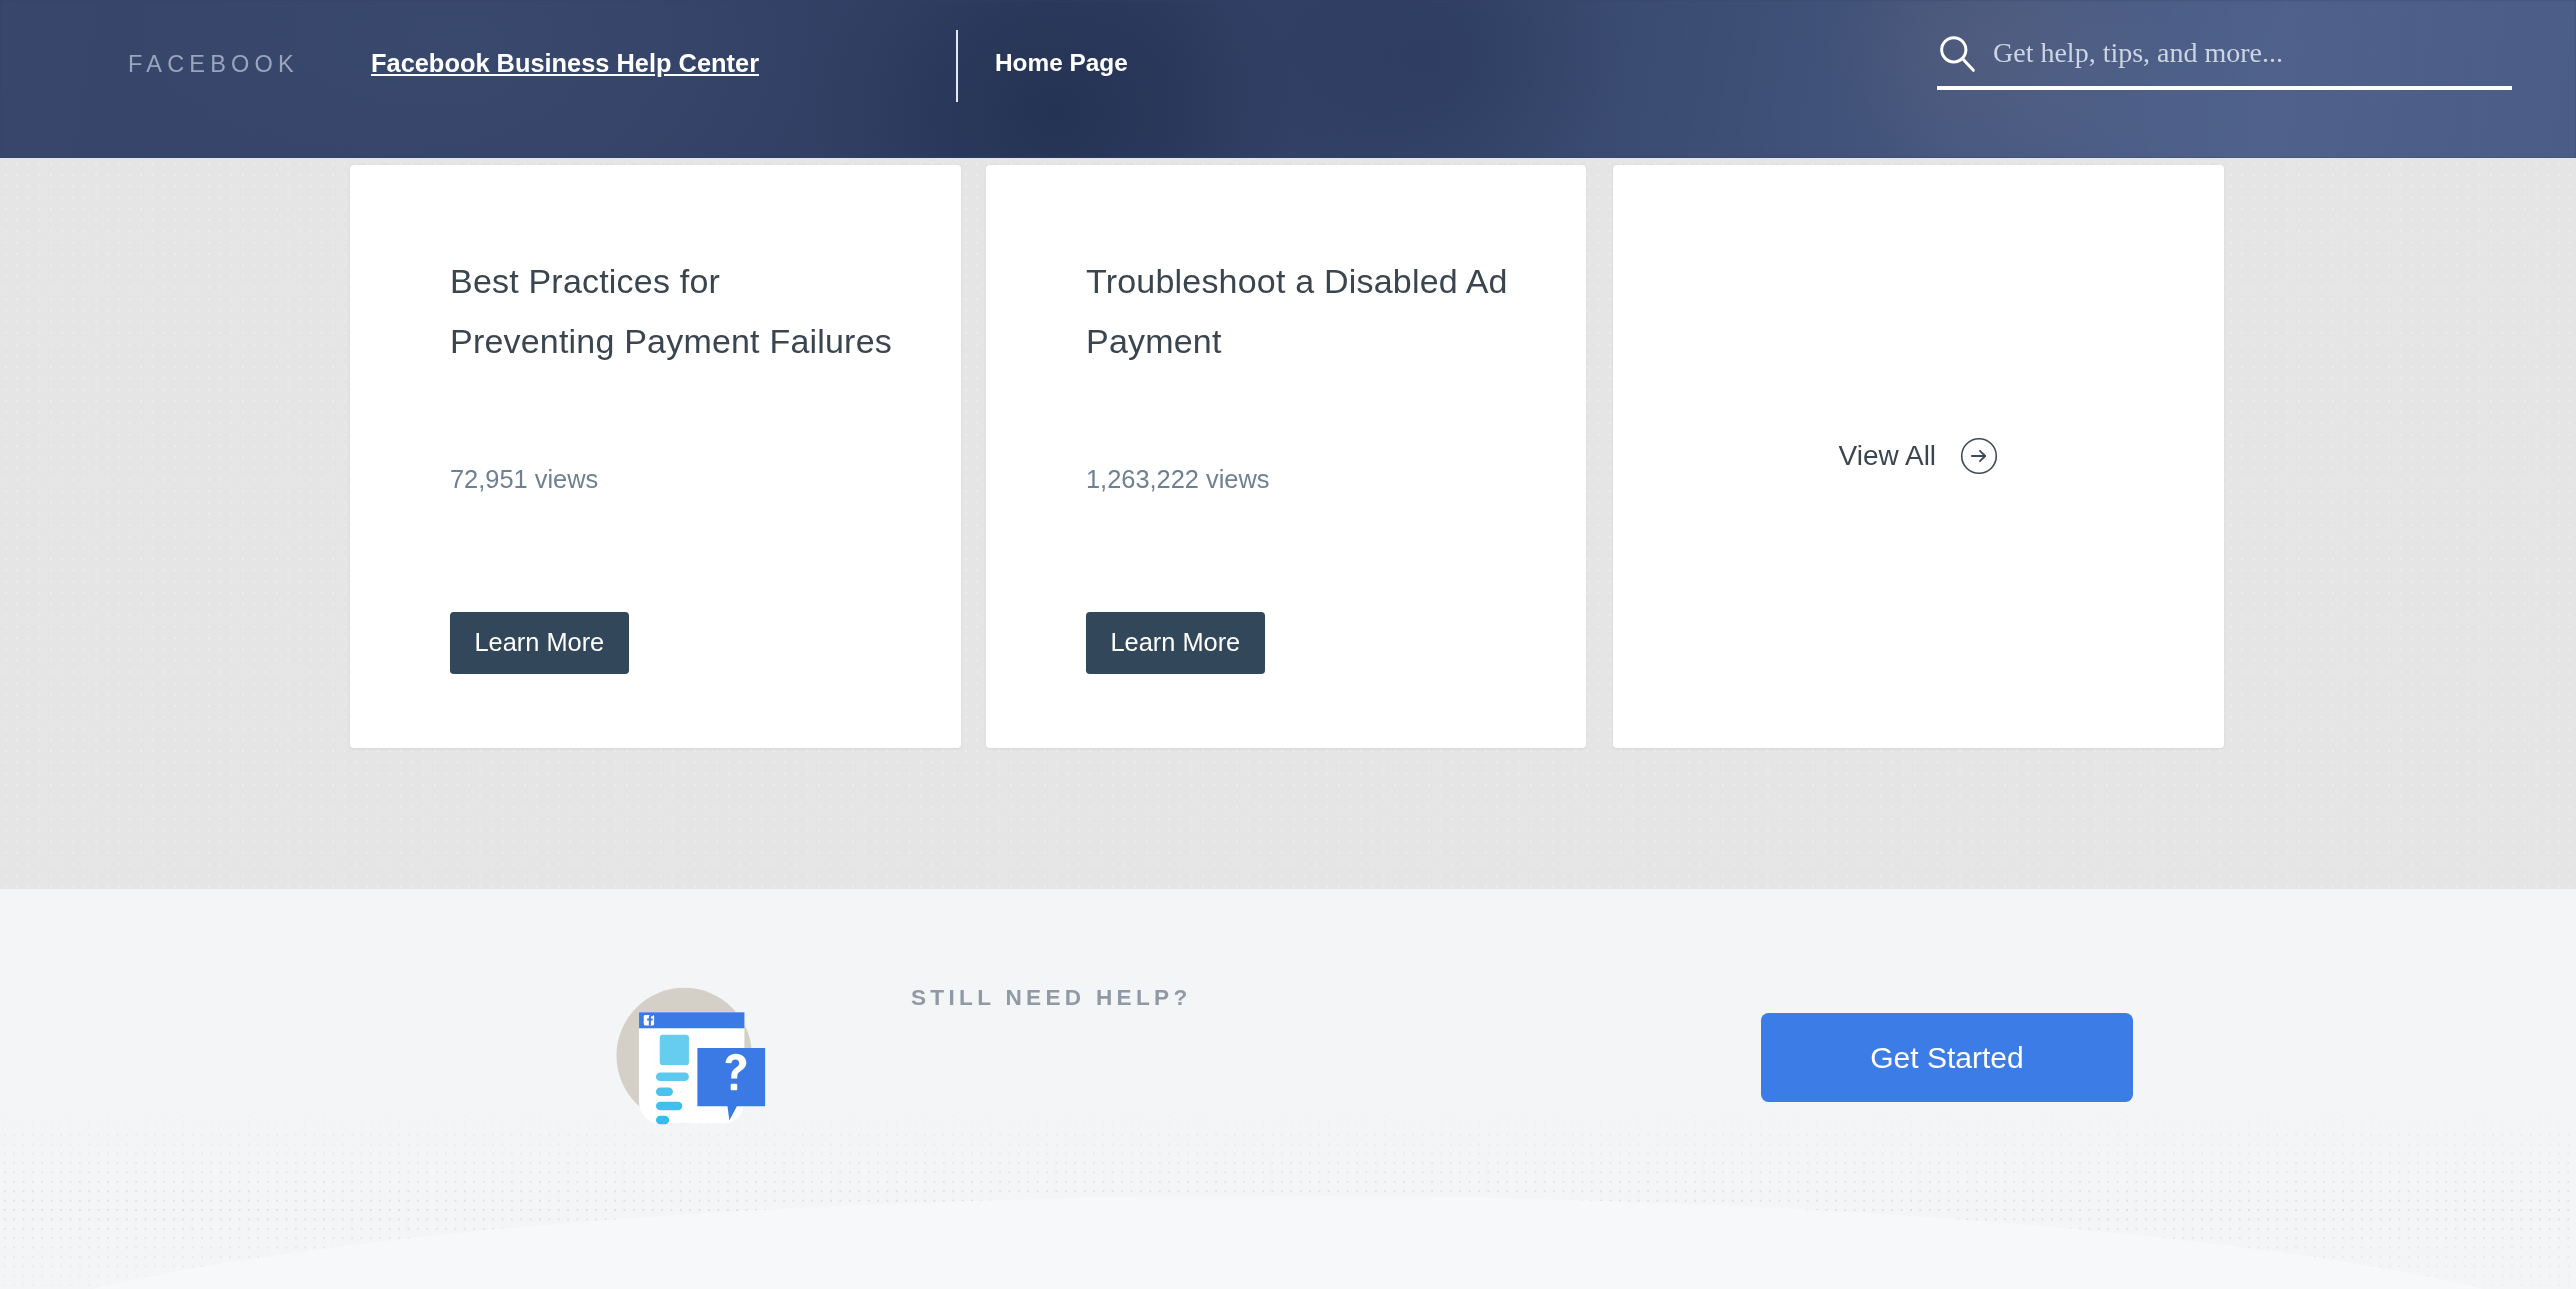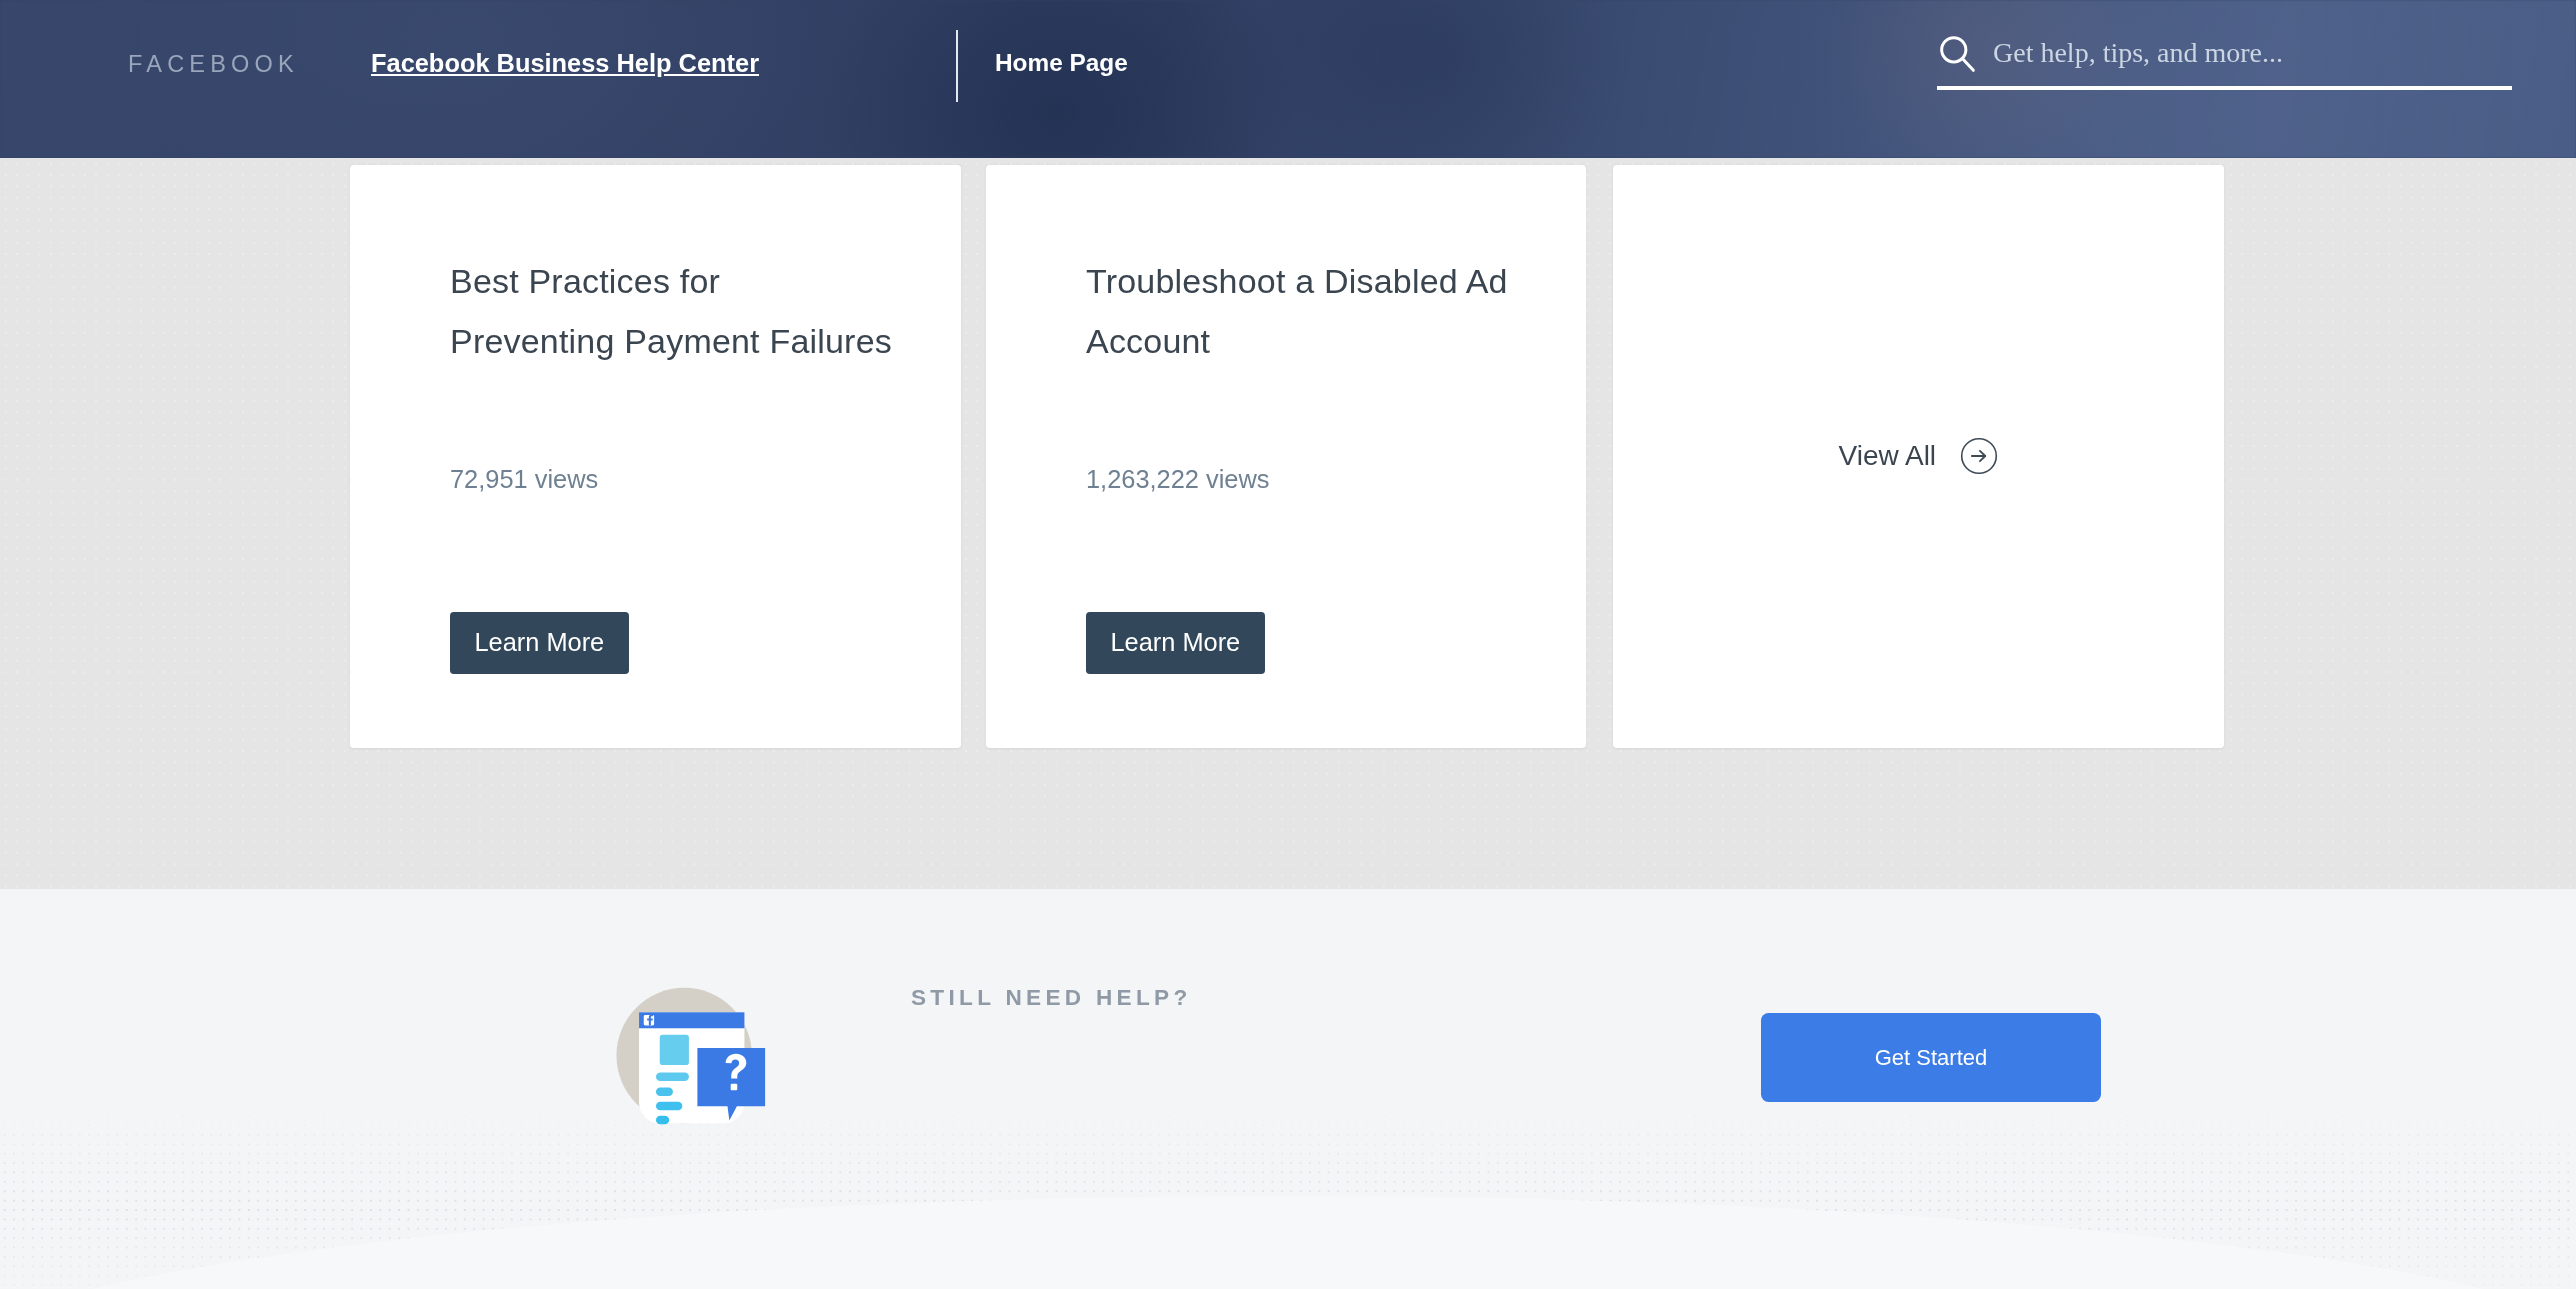--- a/index.html
+++ b/index.html
@@ -276,28 +276,28 @@
     top: 1044px;
     font-size: 39px;
     font-weight: bold;
     color: #10131a;
     white-space: nowrap;
   }
   .help-cta {
     position: absolute;
     left: 1761px;
     top: 1013px;
-    width: 340px;
+    width: 372px;
     height: 89px;
     background: #3c7ce6;
     color: #ffffff;
     border: none;
     border-radius: 7.5px;
     font-family: "Liberation Sans", sans-serif;
-    font-size: 22px;
+    font-size: 30px;
     cursor: pointer;
   }
 </style>
 </head>
 <body>
 
 <div class="page">
 
   <header class="site-header">
     <div class="header-photo"></div>
@@ -330,21 +330,21 @@
   <section class="cards-band">
     <div class="band-dots"></div>
 
     <article class="card card-1">
       <h2 class="card-title">Best Practices for Preventing Payment Failures</h2>
       <div class="card-views">72,951 views</div>
       <button class="card-cta">Learn More</button>
     </article>
 
     <article class="card card-2">
-      <h2 class="card-title">Troubleshoot a Disabled Ad Account</h2>
+      <h2 class="card-title">Troubleshoot a Disabled Ad Payment</h2>
       <div class="card-views">1,263,222 views</div>
       <button class="card-cta">Learn More</button>
     </article>
 
     <article class="card card-3">
       <a class="viewall" href="#">
         <span class="viewall-label">View All</span>
         <span class="viewall-arrow">
           <svg viewBox="0 0 40 40" width="38" height="38" aria-hidden="true">
             <circle cx="20" cy="20" r="18.2" fill="none" stroke="#3e4b57" stroke-width="1.7"></circle>

